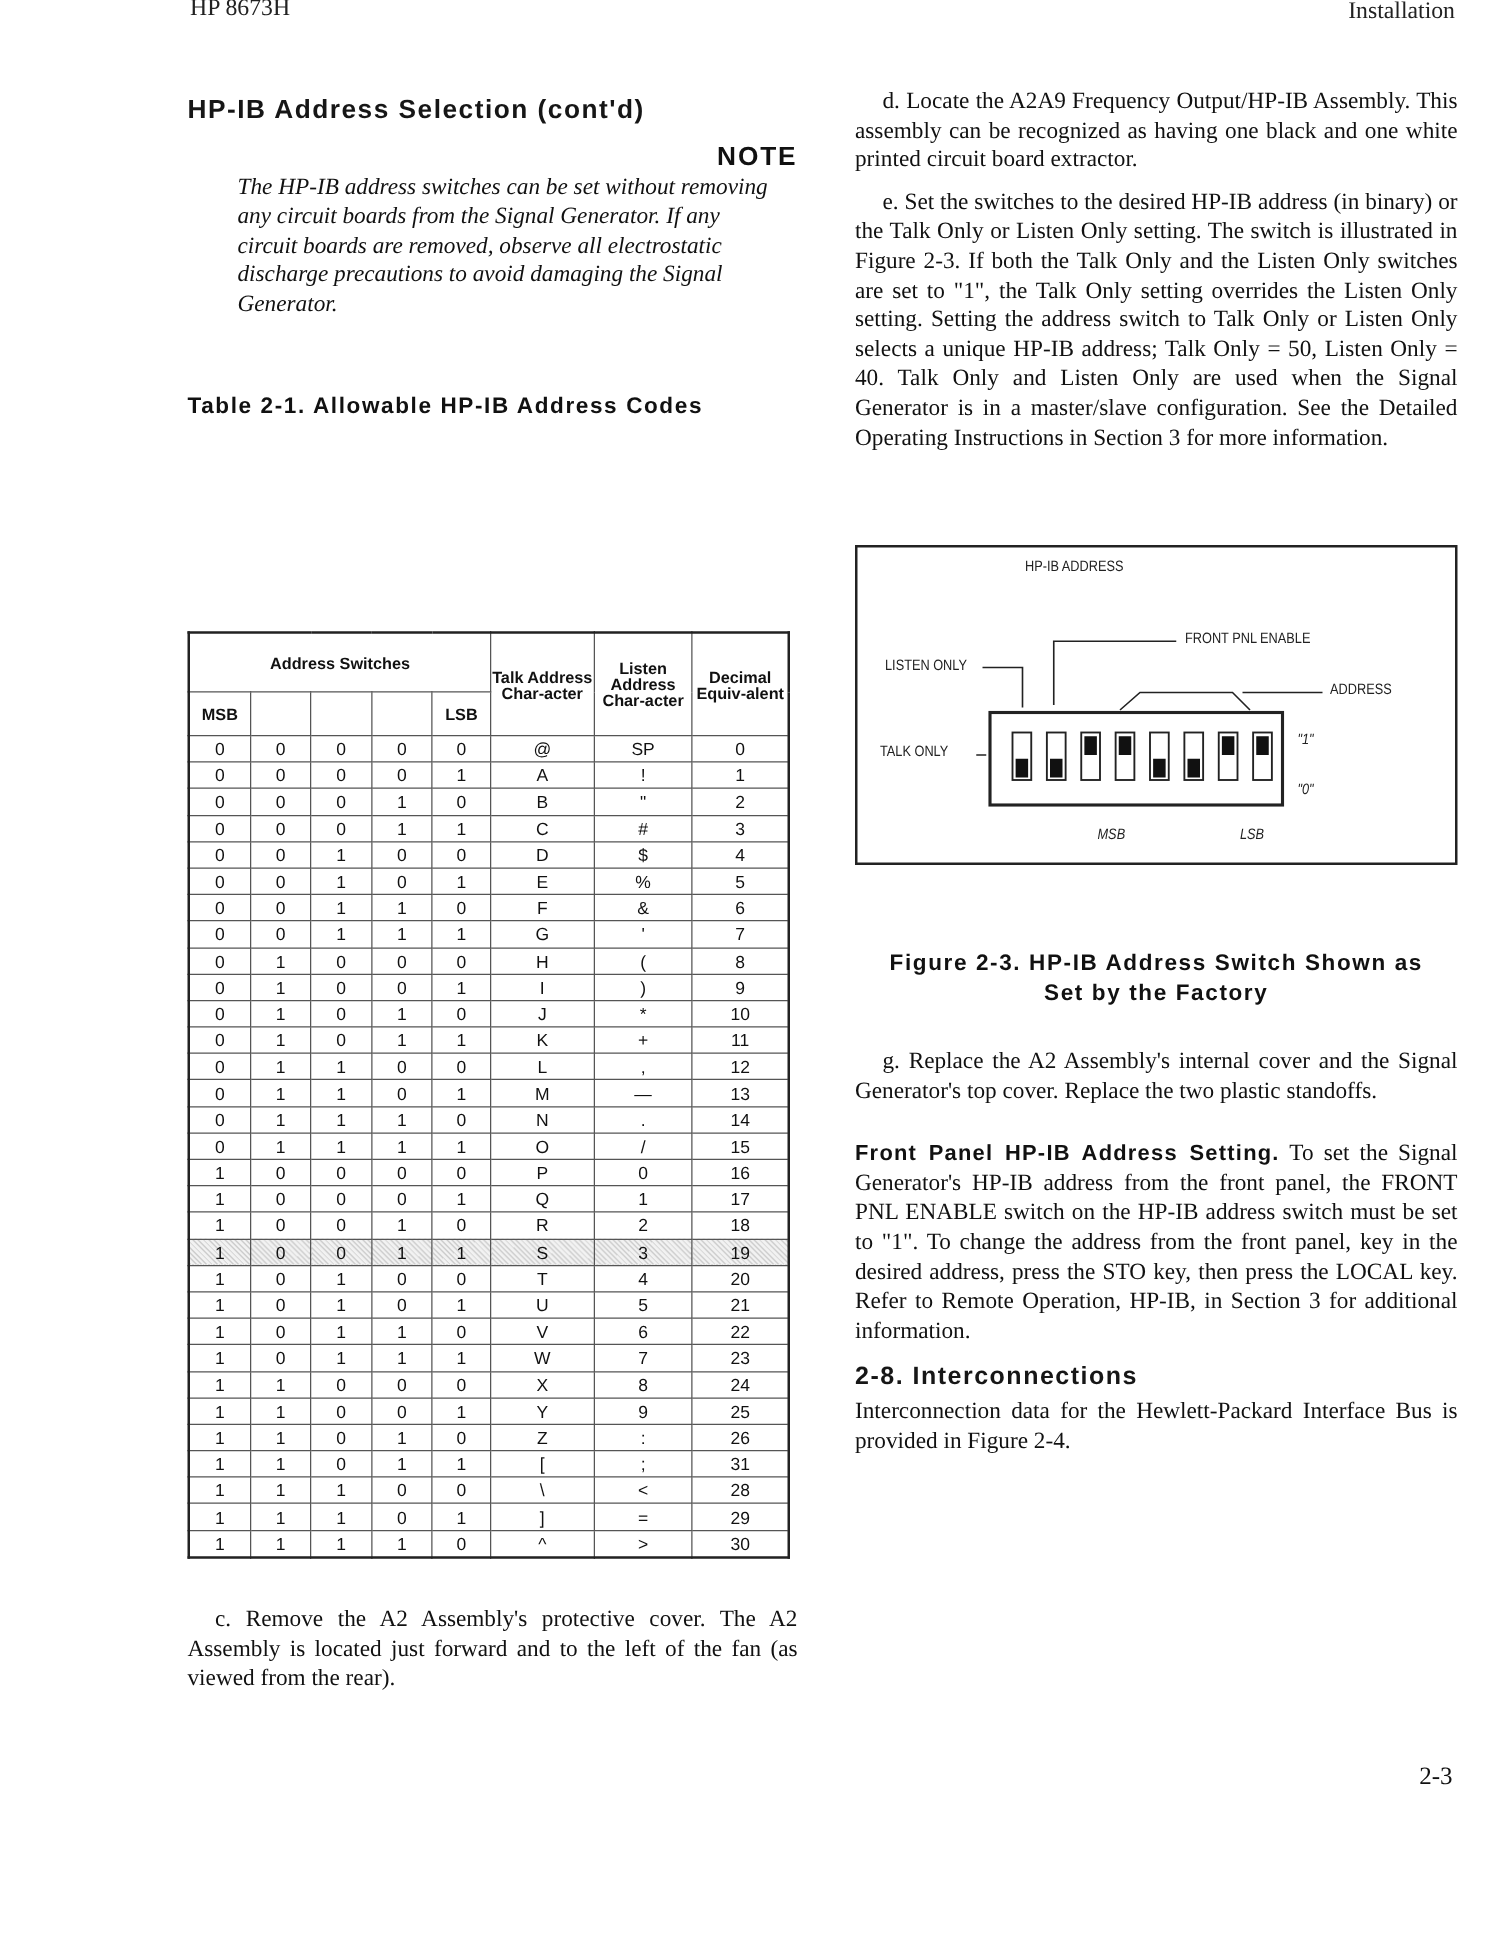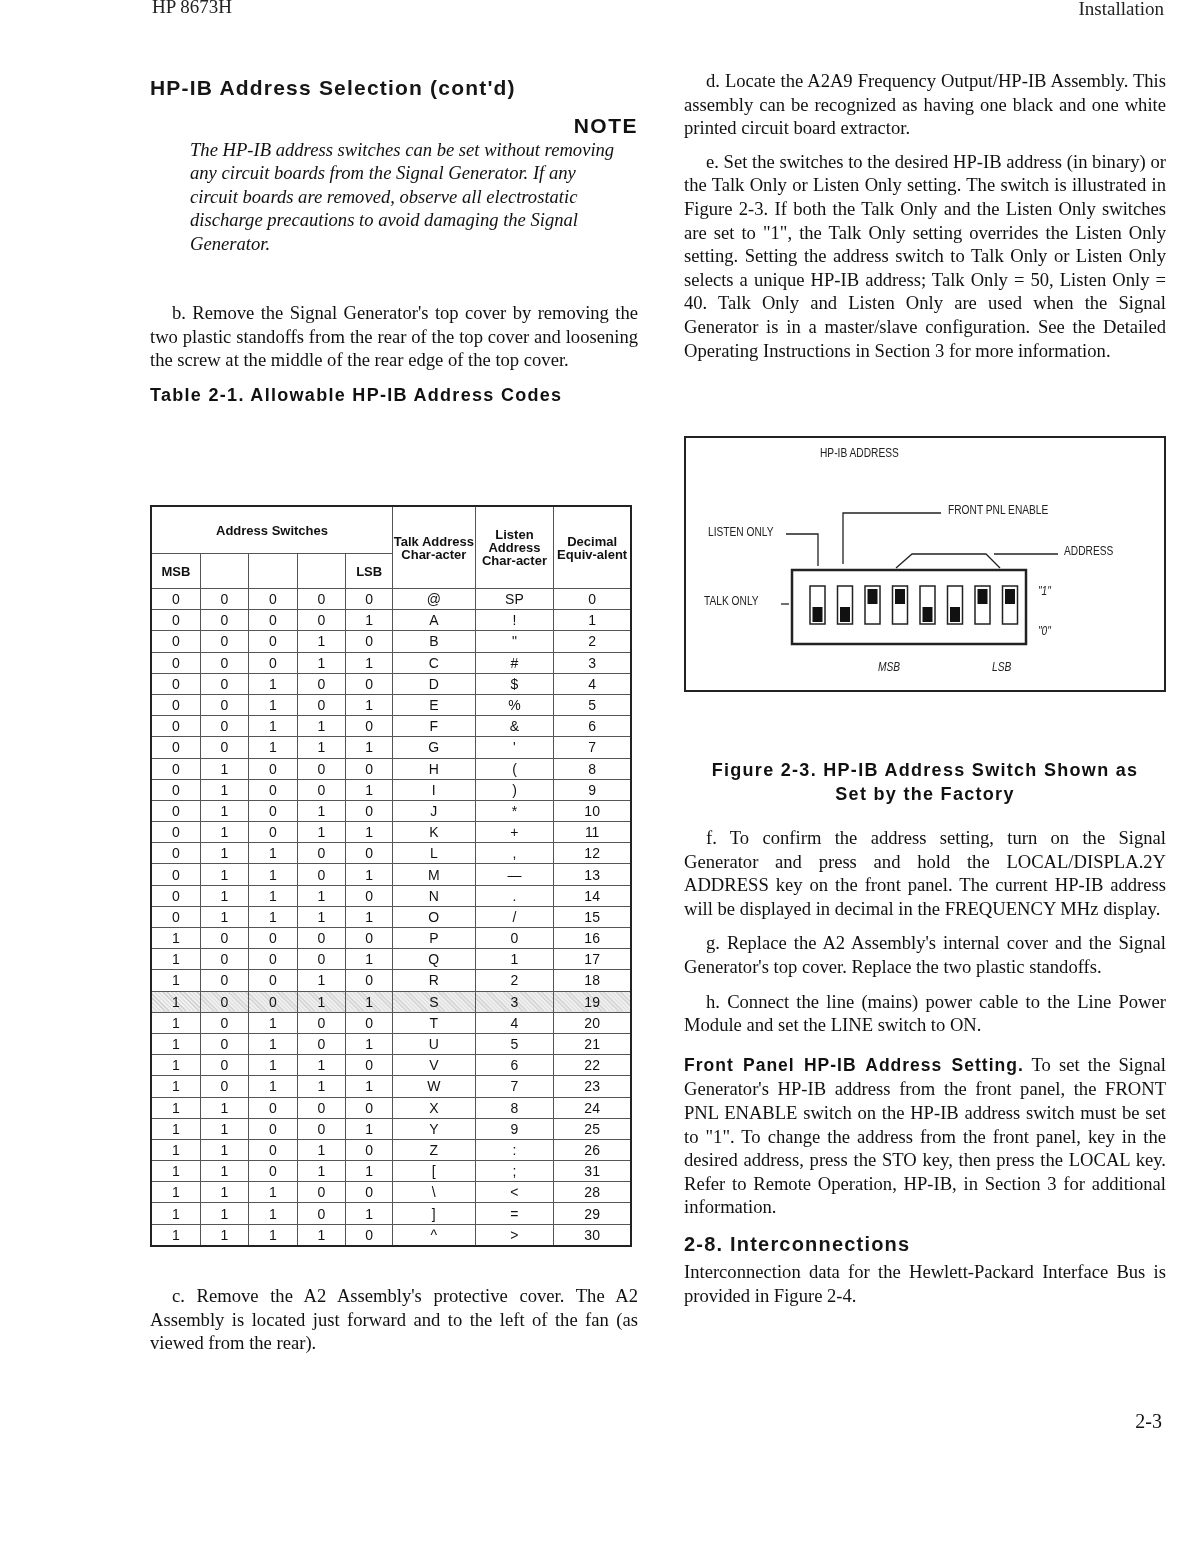--- a/index.html
+++ b/index.html
@@ -35,21 +35,20 @@
 
 <div class="col colL" style="top:76px;">
   <h2 class="sec">HP-IB Address Selection (cont'd)</h2>
   <div style="height:14px"></div>
   <p class="note-title">NOTE</p>
   <p class="note-body">The HP-IB address switches can be set without removing any circuit boards from the Signal Generator. If any circuit boards are removed, observe all electrostatic discharge precautions to avoid damaging the Signal Generator.</p>
 </div>
 
 <div class="col colL" style="top:290px;">
   <div style="height:11px"></div>
-  <p class="body">b.     Remove the Signal Generator's top cover by removing the two plastic standoffs from the rear of the top cover and loosening the screw at the middle of the rear edge of the top cover.</p>
   <div style="height:13px"></div>
   <p class="tblcap">Table 2-1. Allowable HP-IB Address Codes</p>
 </div>
 
 <table class="codes">
   <thead>
     <tr>
       <th colspan="5" style="height:46px">Address Switches</th>
       <th rowspan="2" style="width:82px">Talk Address Char-acter</th>
       <th rowspan="2" style="width:78px">Listen Address Char-acter</th>
@@ -423,25 +422,23 @@
         <rect x="291.5" y="151" width="10" height="15" fill="#111"></rect>
         <rect x="316.5" y="148" width="15" height="38" fill="#fff" stroke="#222" stroke-width="1.5"></rect>
         <rect x="319" y="151" width="10" height="15" fill="#111"></rect>
       </g>
   </svg>
 </div>
 
 <div class="col colR" style="top:710px;margin-top:48px;">
   <p class="figcap" style="padding:0 20px;">Figure 2-3. HP-IB Address Switch Shown as Set by the Factory</p>
   <div style="height:20px"></div>
-  <p class="body">f.  To confirm the address setting, turn on the Signal Generator and press and hold the LOCAL/DISPLA.2Y ADDRESS key on the front panel. The current HP-IB address will be displayed in decimal in the FREQUENCY MHz display.</p>
   <div style="height:11px"></div>
   <p class="body">g.  Replace the A2 Assembly's internal cover and the Signal Generator's top cover. Replace the two plastic standoffs.</p>
   <div style="height:11px"></div>
-  <p class="body">h.  Connect the line (mains) power cable to the Line Power Module and set the LINE switch to ON.</p>
   <div style="height:16px"></div>
   <p class="body noindent"><span style="font-family:'Liberation Sans',sans-serif;font-weight:bold;letter-spacing:1px;font-size:17.5px;">Front Panel HP-IB Address Setting.</span><span> To set the Signal Generator's HP-IB address from the front panel, the FRONT PNL ENABLE switch on the HP-IB address switch must be set to "1". To change the address from the front panel, key in the desired address, press the STO key, then press the LOCAL key. Refer to Remote Operation, HP-IB, in Section 3 for additional information.</span></p>
   <div style="height:14px"></div>
   <h2 class="sec" style="font-size:20px;">2-8.  Interconnections</h2>
   <div style="height:4px"></div>
   <p class="body noindent">Interconnection data for the Hewlett-Packard Interface Bus is provided in Figure 2-4.</p>
 </div>
 
 <div class="pagenum">2-3</div>
 

